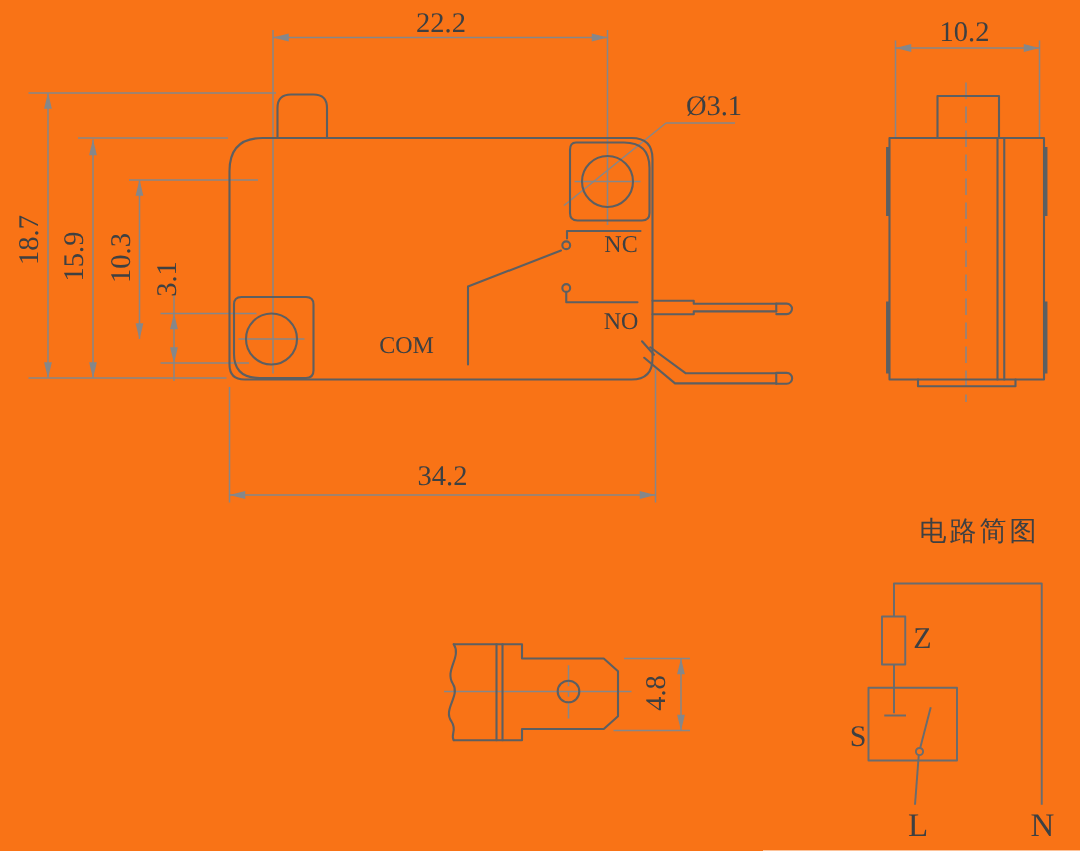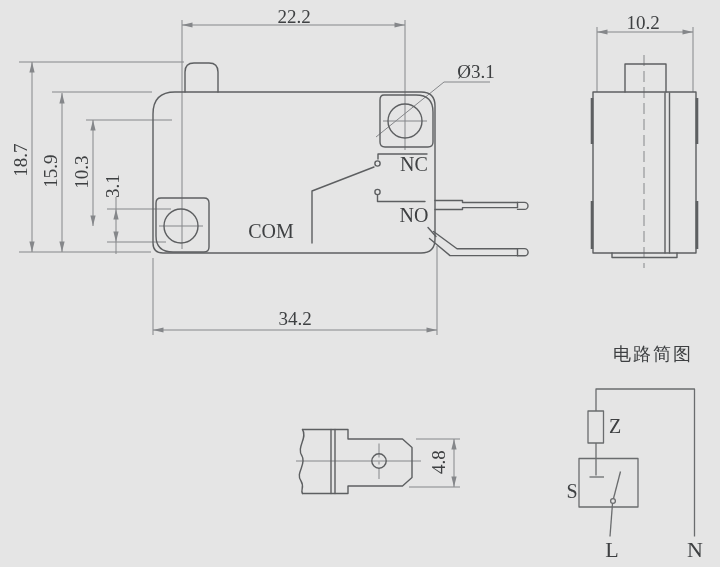--- a/index.html
+++ b/index.html
@@ -1,23 +1,23 @@
 <!DOCTYPE html>
 <html><head>
 <meta charset="utf-8">
 <style>
   html,body{margin:0;padding:0;background:#ffffff;}
-  .canvas{position:relative;width:720px;height:567px;background:#e5e5e5;overflow:hidden;
+  .canvas{position:relative;width:720px;height:567px;background:#f97316;overflow:hidden;
           font-family:"Liberation Serif",serif;}
   .canvas svg{position:absolute;left:0;top:0;}
   .lbl{position:absolute;transform:translate(-50%,-50%);color:#3e4042;white-space:nowrap;
        font-family:"Liberation Serif",serif;line-height:1;}
   .rot{transform:translate(-50%,-50%) rotate(-90deg);}
   .dim{font-size:19px;}
-  .term{font-size:20px;}
+  .term{font-size:16px;}
   .cjk{font-size:18px;letter-spacing:2px;}
   .circ{font-size:20px;}
   .ln{font-size:22px;}
   .outline{stroke:#5d5f61;stroke-width:1.4;fill:none;stroke-linejoin:round;stroke-linecap:round;}
   .thin{stroke:#85878a;stroke-width:1;fill:none;stroke-linecap:butt;}
   .arrow{fill:#85878a;stroke:none;}
   .ridge{stroke:#5d5f61;stroke-width:2.6;fill:none;}
   .wire{stroke:#6a6c6e;stroke-width:1.3;fill:none;stroke-linejoin:round;}
 </style>
 </head>

